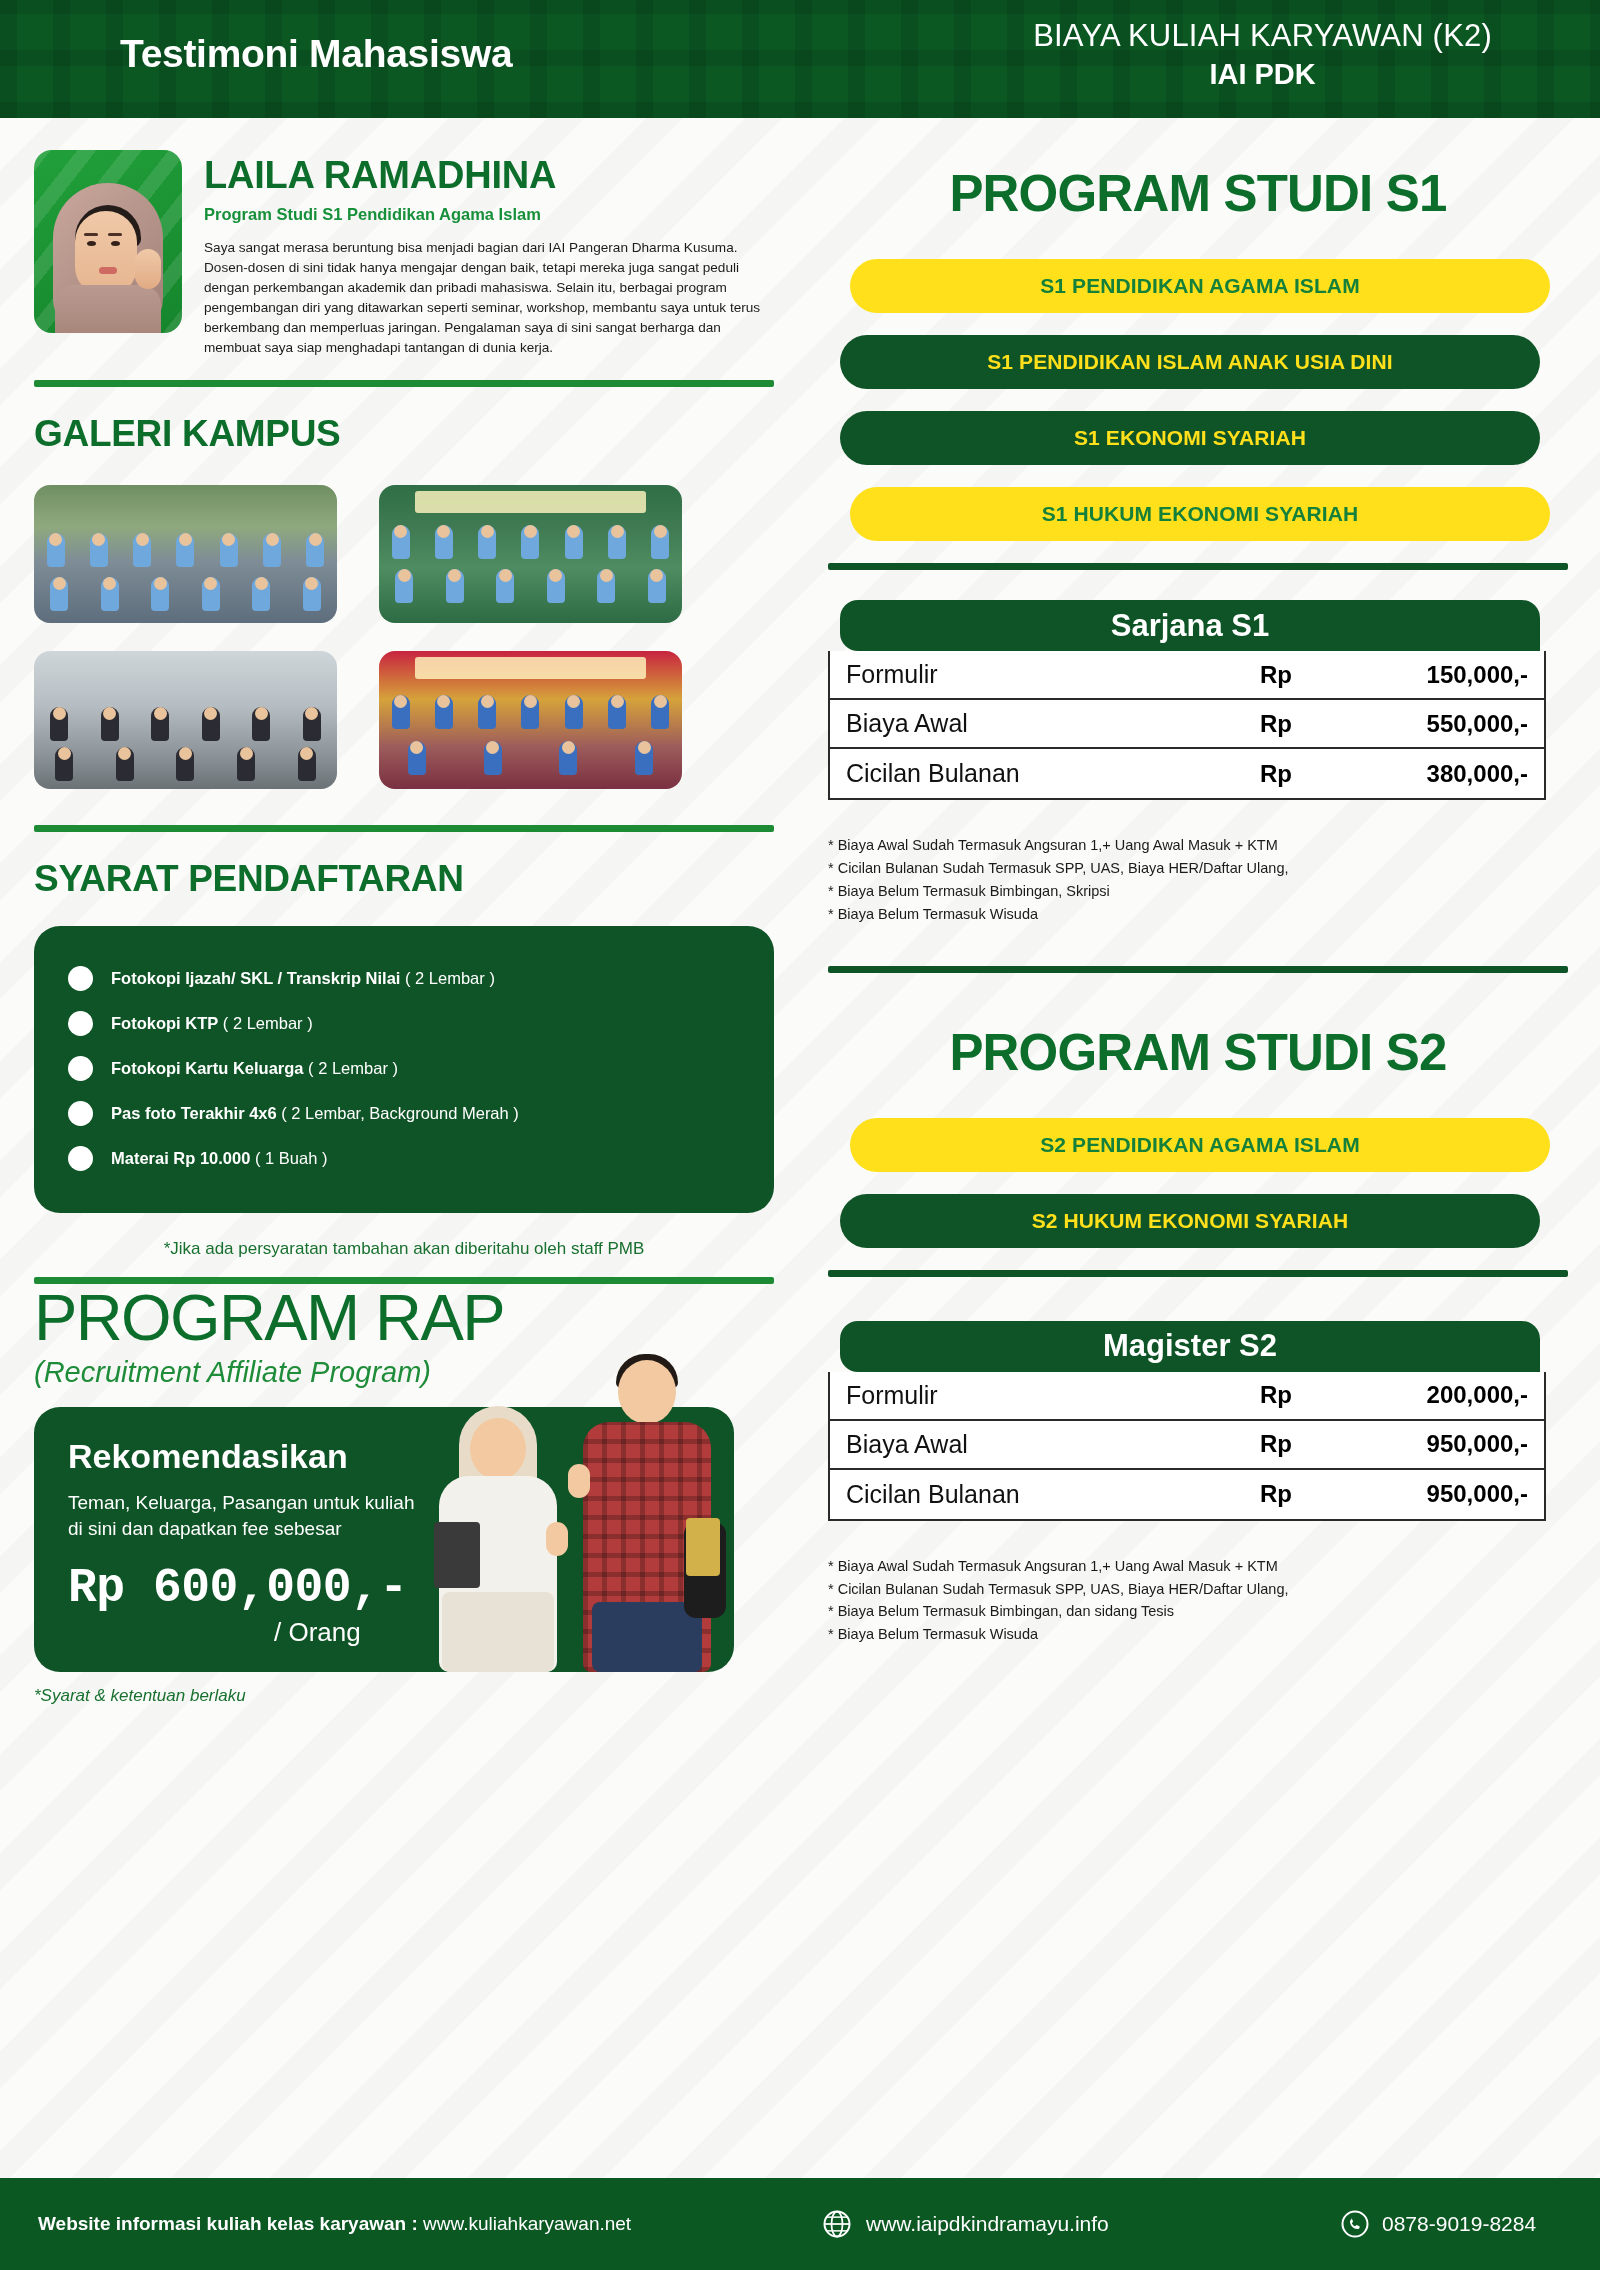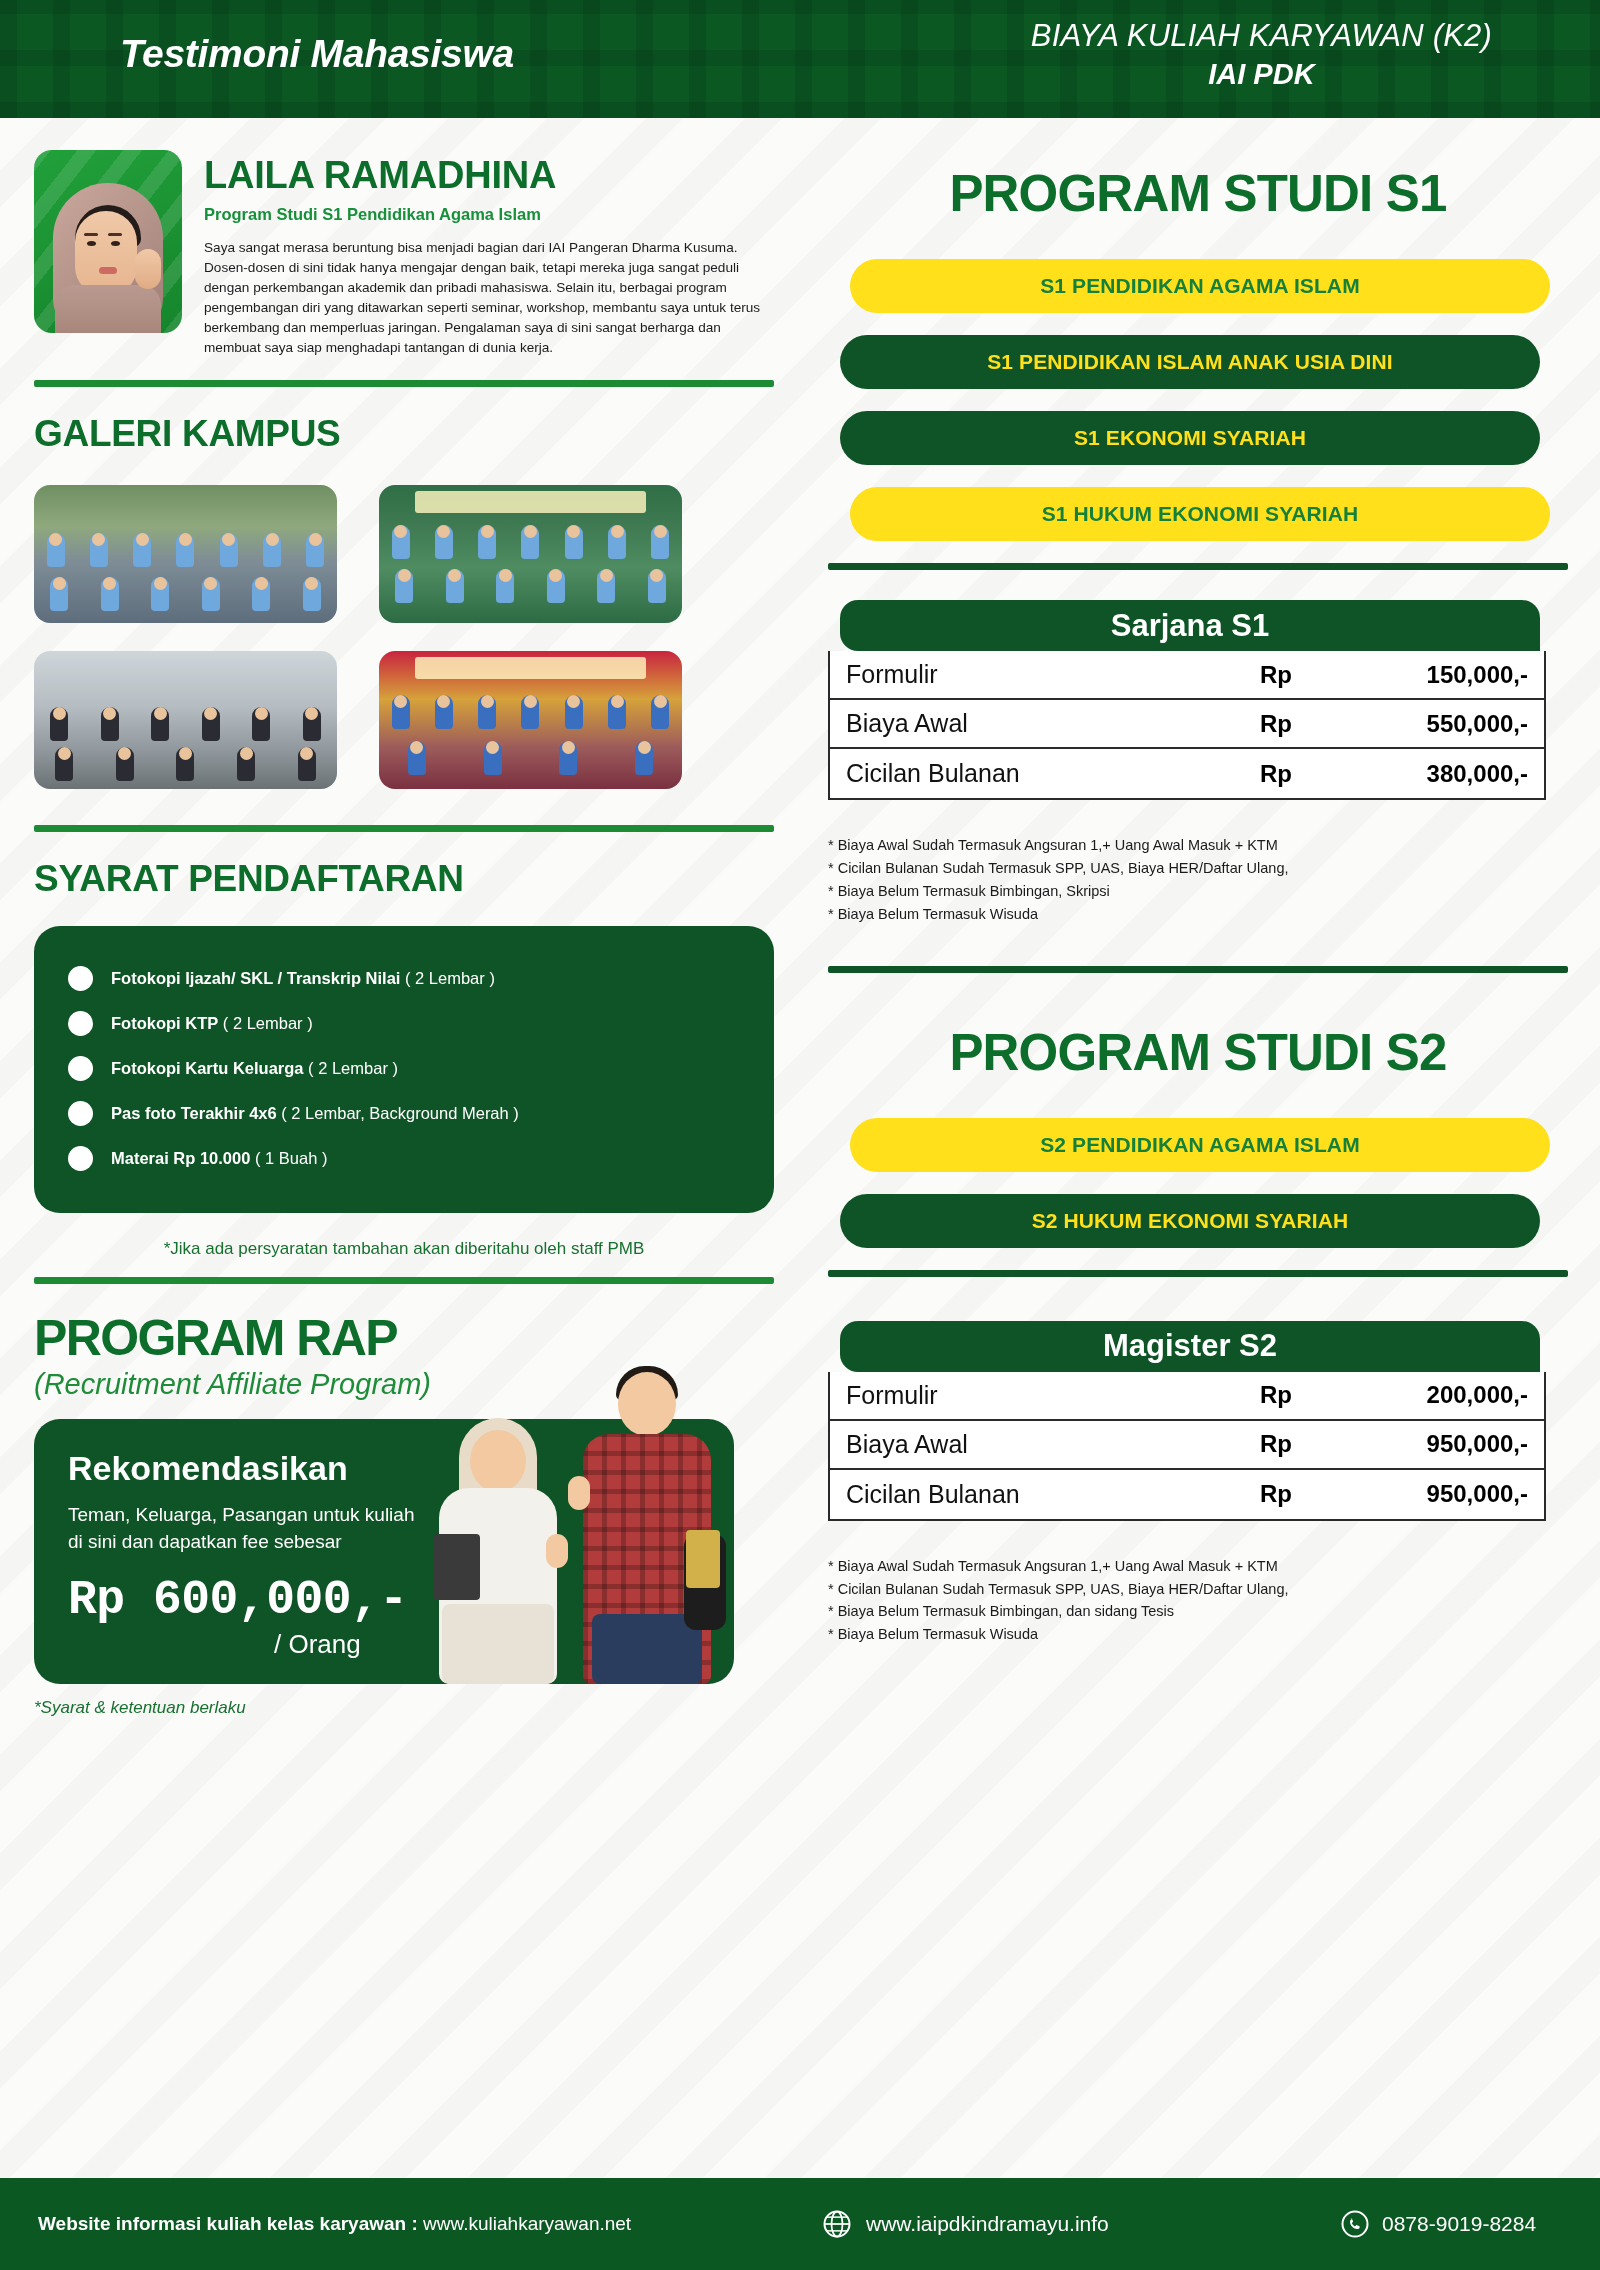--- a/index.html
+++ b/index.html
@@ -24,21 +24,20 @@
     position: absolute; left: 0; top: 0;
     width: 1600px; height: 118px;
     background:
       repeating-linear-gradient(90deg,
         rgba(0,0,0,0.10) 0px, rgba(0,0,0,0.10) 17px,
         rgba(0,0,0,0) 17px, rgba(0,0,0,0) 53px),
       repeating-linear-gradient(0deg,
         rgba(0,0,0,0.10) 0px, rgba(0,0,0,0.10) 16px,
         rgba(0,0,0,0) 16px, rgba(0,0,0,0) 52px),
       #0b5822;
-    font-style: italic;
   }
   .hdr-left {
     position: absolute; left: 120px; top: 32px;
     color: #ffffff; font-size: 39px; font-weight: 700;
     letter-spacing: -0.3px;
   }
   .hdr-right {
     position: absolute; right: 108px; top: 18px;
     text-align: center; color: #ffffff;
   }
@@ -153,22 +152,22 @@
   }
   .req-text { color: #ffffff; font-size: 16.5px; }
   .req-text b { font-weight: 700; }
   .req-text span { font-weight: 400; }
   .req-note {
     margin-top: 26px; font-size: 17px; color: #18702f; text-align: center;
   }
 
   
   .rap-title {
-    font-size: 50px; font-weight: 700; color: #0d6e2b; letter-spacing: -1.6px;
-    margin-top: 28px; line-height: 1.05;
+    font-size: 65px; font-weight: 400; color: #0d6e2b; letter-spacing: -1.6px;
+    margin-top: 0; line-height: 1.05;
   }
   .rap-sub {
     font-size: 29px; color: #1e8c38; font-style: italic; margin-top: 4px;
   }
   .rap-card {
     position: relative; margin-top: 18px;
     width: 700px; min-height: 262px;
     background: #0f5426; border-radius: 26px;
     padding: 30px 34px 24px 34px; color: #fff; overflow: visible;
   }

